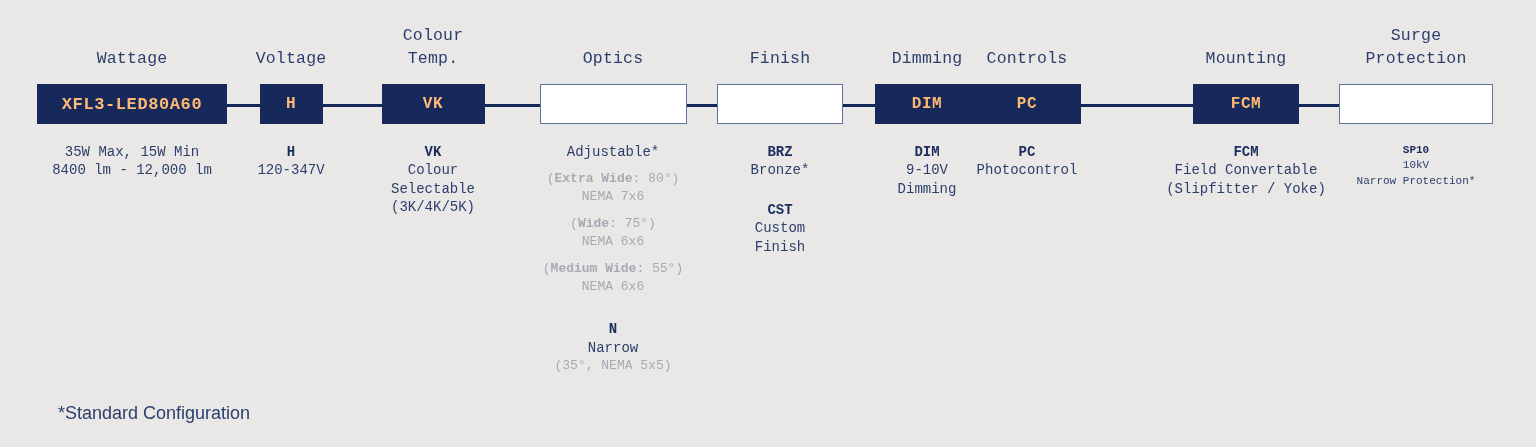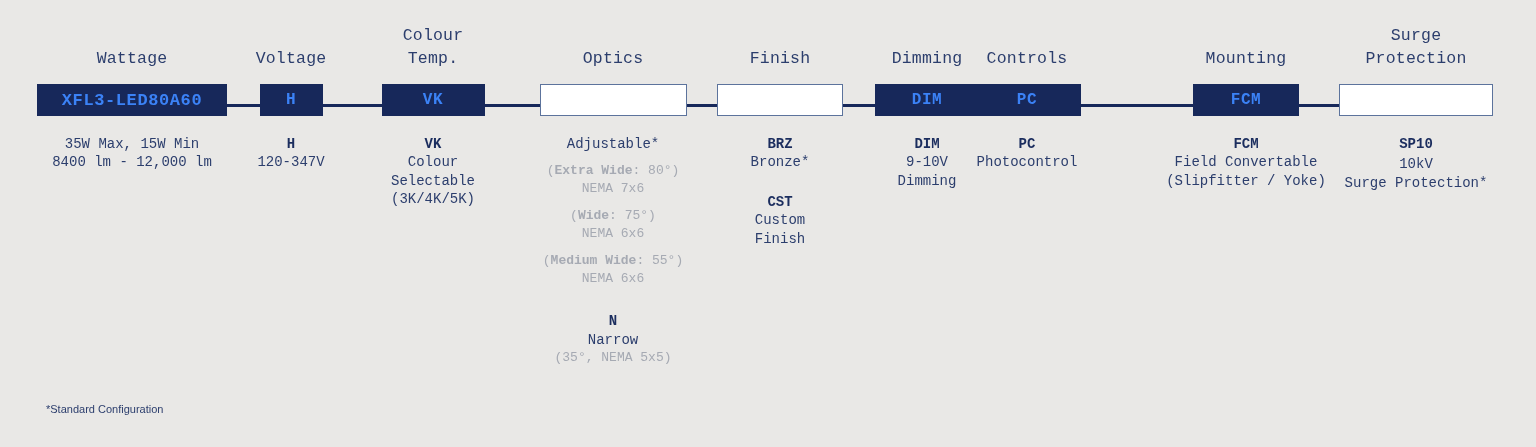--- a/index.html
+++ b/index.html
@@ -54,27 +54,27 @@
     align-items:flex-end;
     justify-content:center;
     margin-bottom:14px;
     font-size:16.5px;
     letter-spacing:0.2px;
     color:var(--navy-text);
     white-space:pre-line;
     line-height:1.35;
   }
   .box{
-    height:32px;
+    height:40px;
     margin:9px auto;
     display:flex;
     align-items:center;
     justify-content:center;
     background:var(--navy);
-    color:#3b82f6;
+    color:#fdba74;
     font-weight:700;
     font-size:16px;
     letter-spacing:0.6px;
   }
   .box.empty{
     background:#ffffff;
     border:1.5px solid var(--border);
   }
   .col-1 .box{width:190px;font-size:17px;}
   .col-2 .box{width:63px;}
@@ -98,26 +98,26 @@
   .navy{white-space:pre-line;}
   .gray{
     color:var(--gray);
     font-size:13px;
     line-height:1.38;
   }
   .gray .b{font-weight:700;}
   .angle{margin-top:9px;}
   .opt + .opt{margin-top:21px;}
   .opt-narrow{margin-top:24px;}
-  .col-9 .desc{font-size:14px;line-height:1.4;}
+  .col-9 .desc{font-size:11px;line-height:1.4;}
   .footnote{
     position:absolute;
-    left:46px;
+    left:58px;
     top:403px;
-    font-size:11px;
+    font-size:18px;
     color:var(--navy-text);
     z-index:1;
   }
 </style>
 </head>
 <body>
 
 <div class="stage">
   <div class="connector"></div>
 
@@ -223,18 +223,18 @@
     </div>
   </div>
 
   <div class="col col-9">
     <div class="col-header">Surge
 Protection</div>
     <div class="box empty"></div>
     <div class="desc">
       <div class="code">SP10</div>
       <div class="navy">10kV
-Surge Protection*</div>
+Narrow Protection*</div>
     </div>
   </div>
 
   <div class="footnote">*Standard Configuration</div>
 </div>
 
 </body></html>

